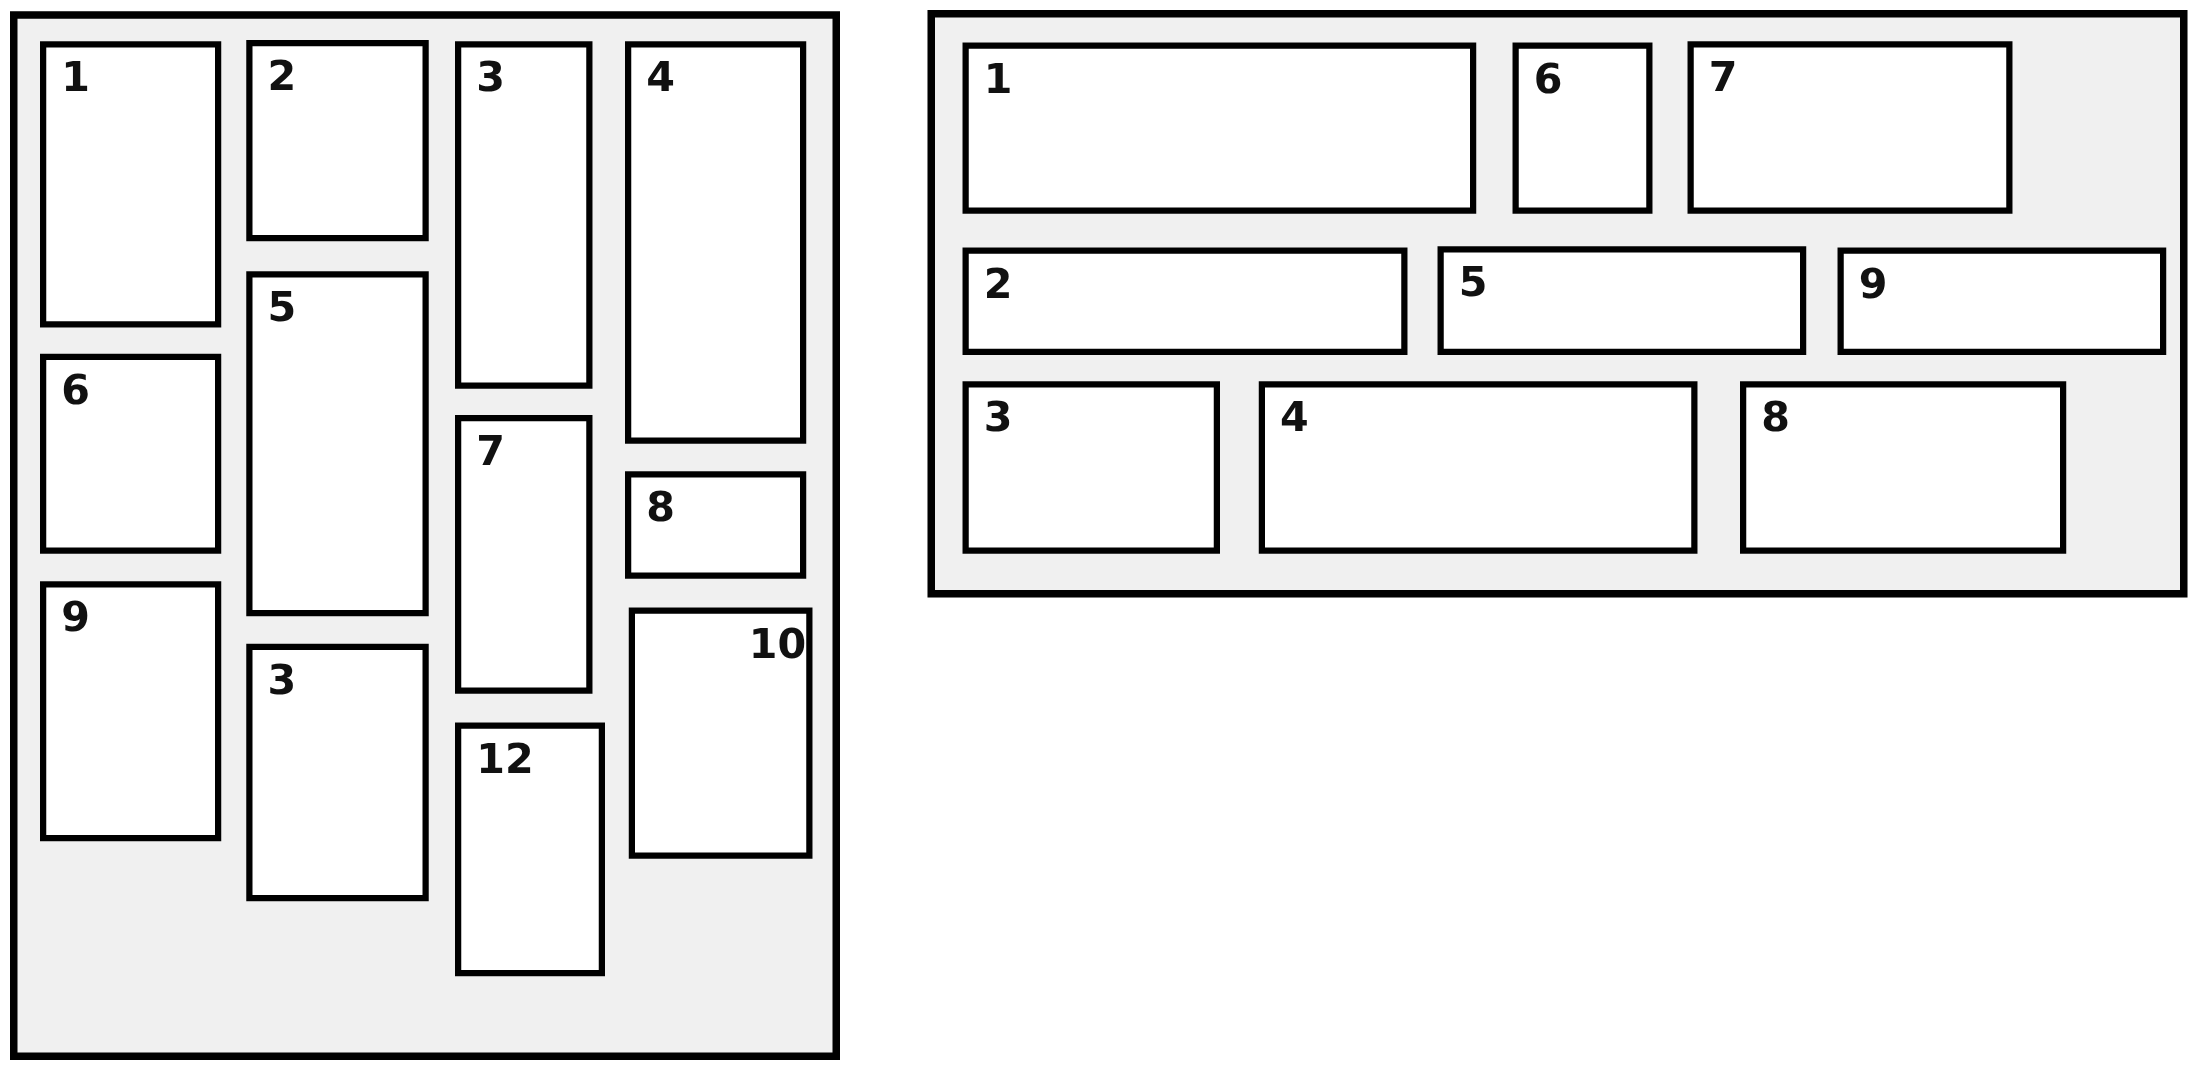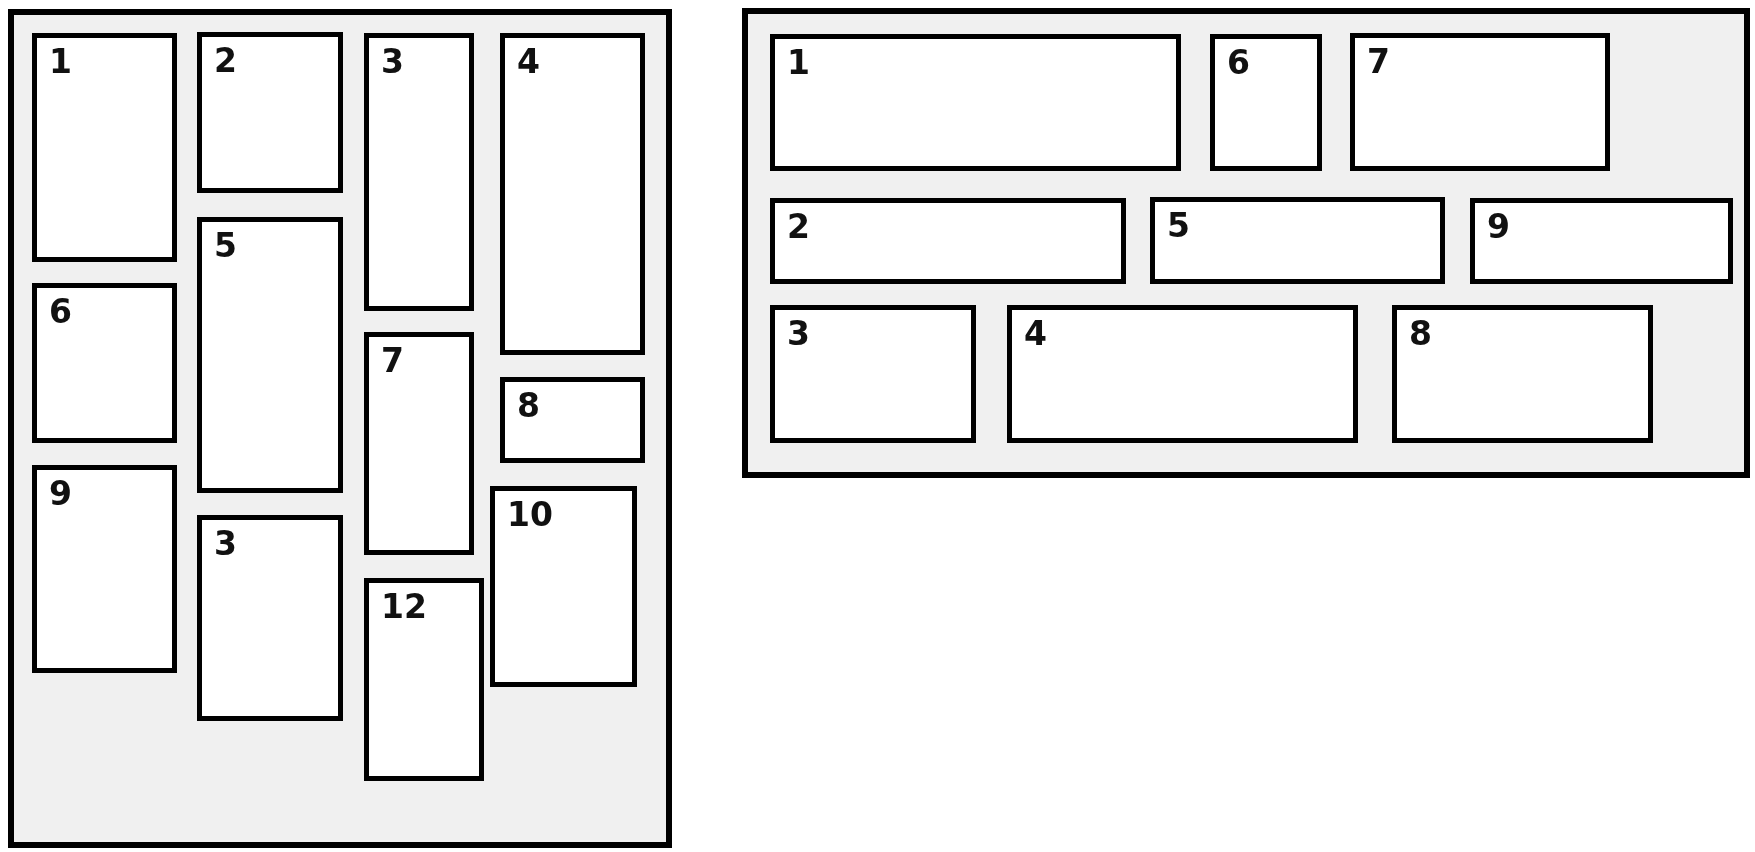--- a/index.html
+++ b/index.html
@@ -74,21 +74,21 @@
     <div class="box" style="left:350px; top:563px; width:120px; height:203px;">
       <span class="num">12</span>
     </div>
 
     <div class="box" style="left:486px; top:18px;  width:145px; height:322px;">
       <span class="num">4</span>
     </div>
     <div class="box" style="left:486px; top:362px; width:145px; height:86px;">
       <span class="num">8</span>
     </div>
-    <div class="box" style="left:476px; top:471px; width:147px; height:201px;">
+    <div class="box" style="left:489px; top:471px; width:147px; height:201px;text-align:right;">
       <span class="num">10</span>
     </div>
   </div>
 
   <div class="panel" style="left:742px; top:8px; width:1008px; height:470px;">
 
     <div class="box" style="left:22px;  top:20px;  width:411px; height:137px;">
       <span class="num">1</span>
     </div>
     <div class="box" style="left:462px; top:20px;  width:112px; height:137px;">

